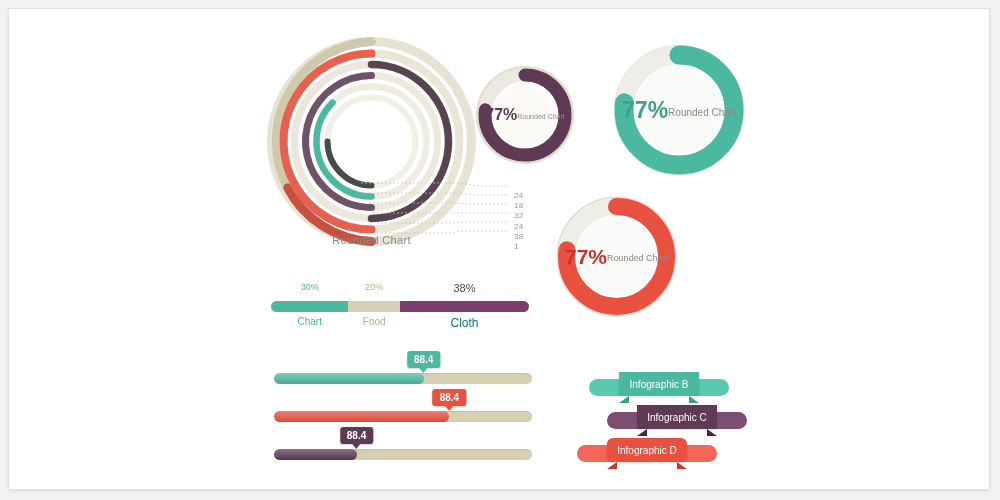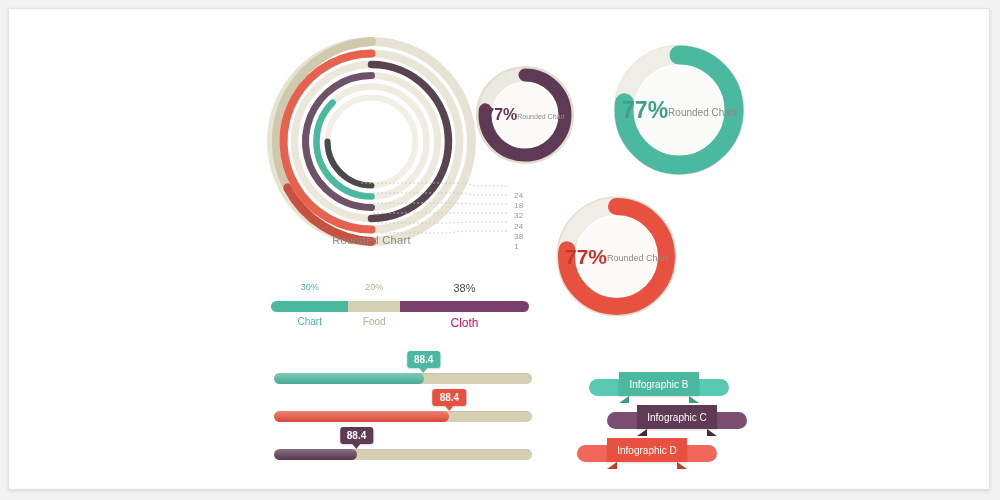--- a/index.html
+++ b/index.html
@@ -232,21 +232,21 @@
       <span style="width:50%;color:#4a4a4a;font-size:11px;">38%</span>
     </div>
     <div class="track">
       <div class="seg" style="width:30%;background:#4BB8A0;"></div>
       <div class="seg" style="width:20%;background:#D5CFB4;"></div>
       <div class="seg" style="width:50%;background:#7B3F6E;"></div>
     </div>
     <div class="botlabels">
       <span style="width:30%;color:#4BB8A0;">Chart</span>
       <span style="width:20%;color:#B5AF93;">Food</span>
-      <span style="width:50%;color:#be185d;font-size:12px;">Cloth</span>
+      <span style="width:50%;color:#0f766e;font-size:12px;">Cloth</span>
     </div>
   </div>
 
   <div class="pbwrap" style="top:337px;">
     <div class="tip" style="left:58%;background:#4BB8A0;color:#4BB8A0;">
       <span style="color:#fff;">88.4</span>
     </div>
     <div class="pbar">
       <div class="pfill" style="width:58%;background-color:#4BB8A0;"></div>
     </div>
@@ -291,20 +291,20 @@
       <div class="body" style="background:#5E3A55;">
         <span>Infographic C</span>
       </div>
     </div>
 
     <div class="ribbon" style="top:99px;left:0;width:140px;">
       <div class="tail l" style="background:#F2675A;"></div>
       <div class="tail r" style="background:#F2675A;"></div>
       <div class="fold" style="left:30px;border-right:10px solid #C43B2C;"></div>
       <div class="fold" style="right:30px;border-left:10px solid #C43B2C;"></div>
-      <div class="body" style="background:#E8503F;">
+      <div class="body" style="background:#E8503F;border-radius:6px;">
         <span>Infographic D</span>
       </div>
     </div>
 
   </div>
 
 </div>
 
 </body></html>

